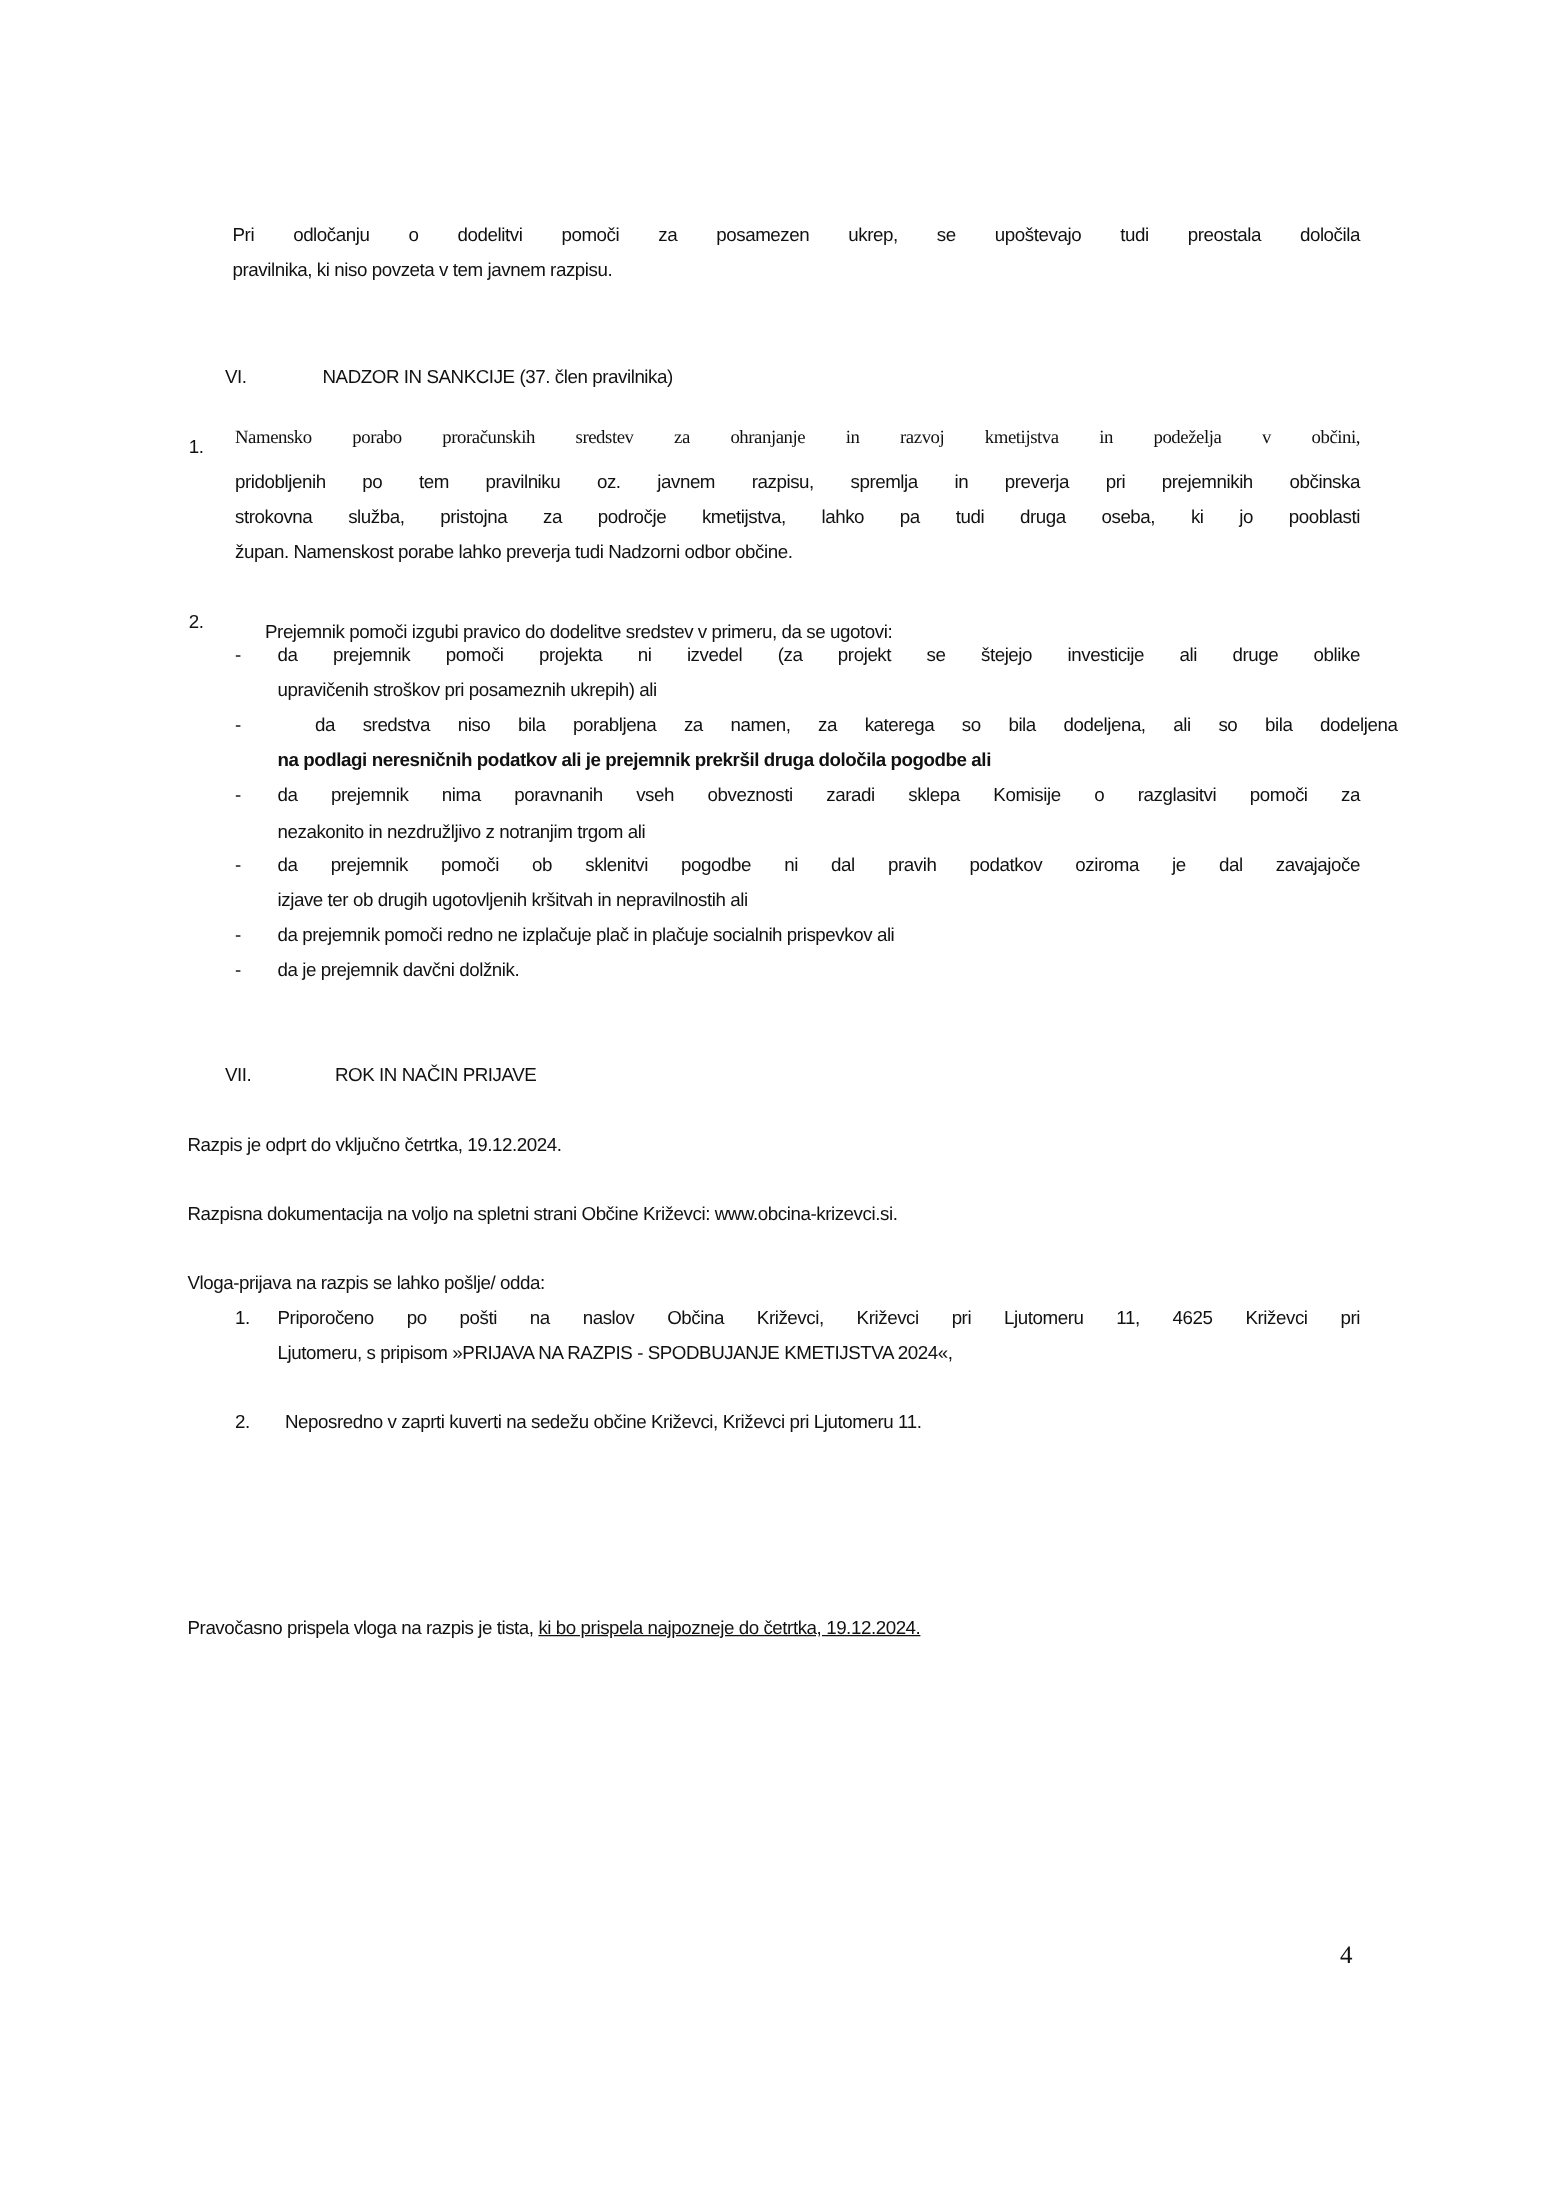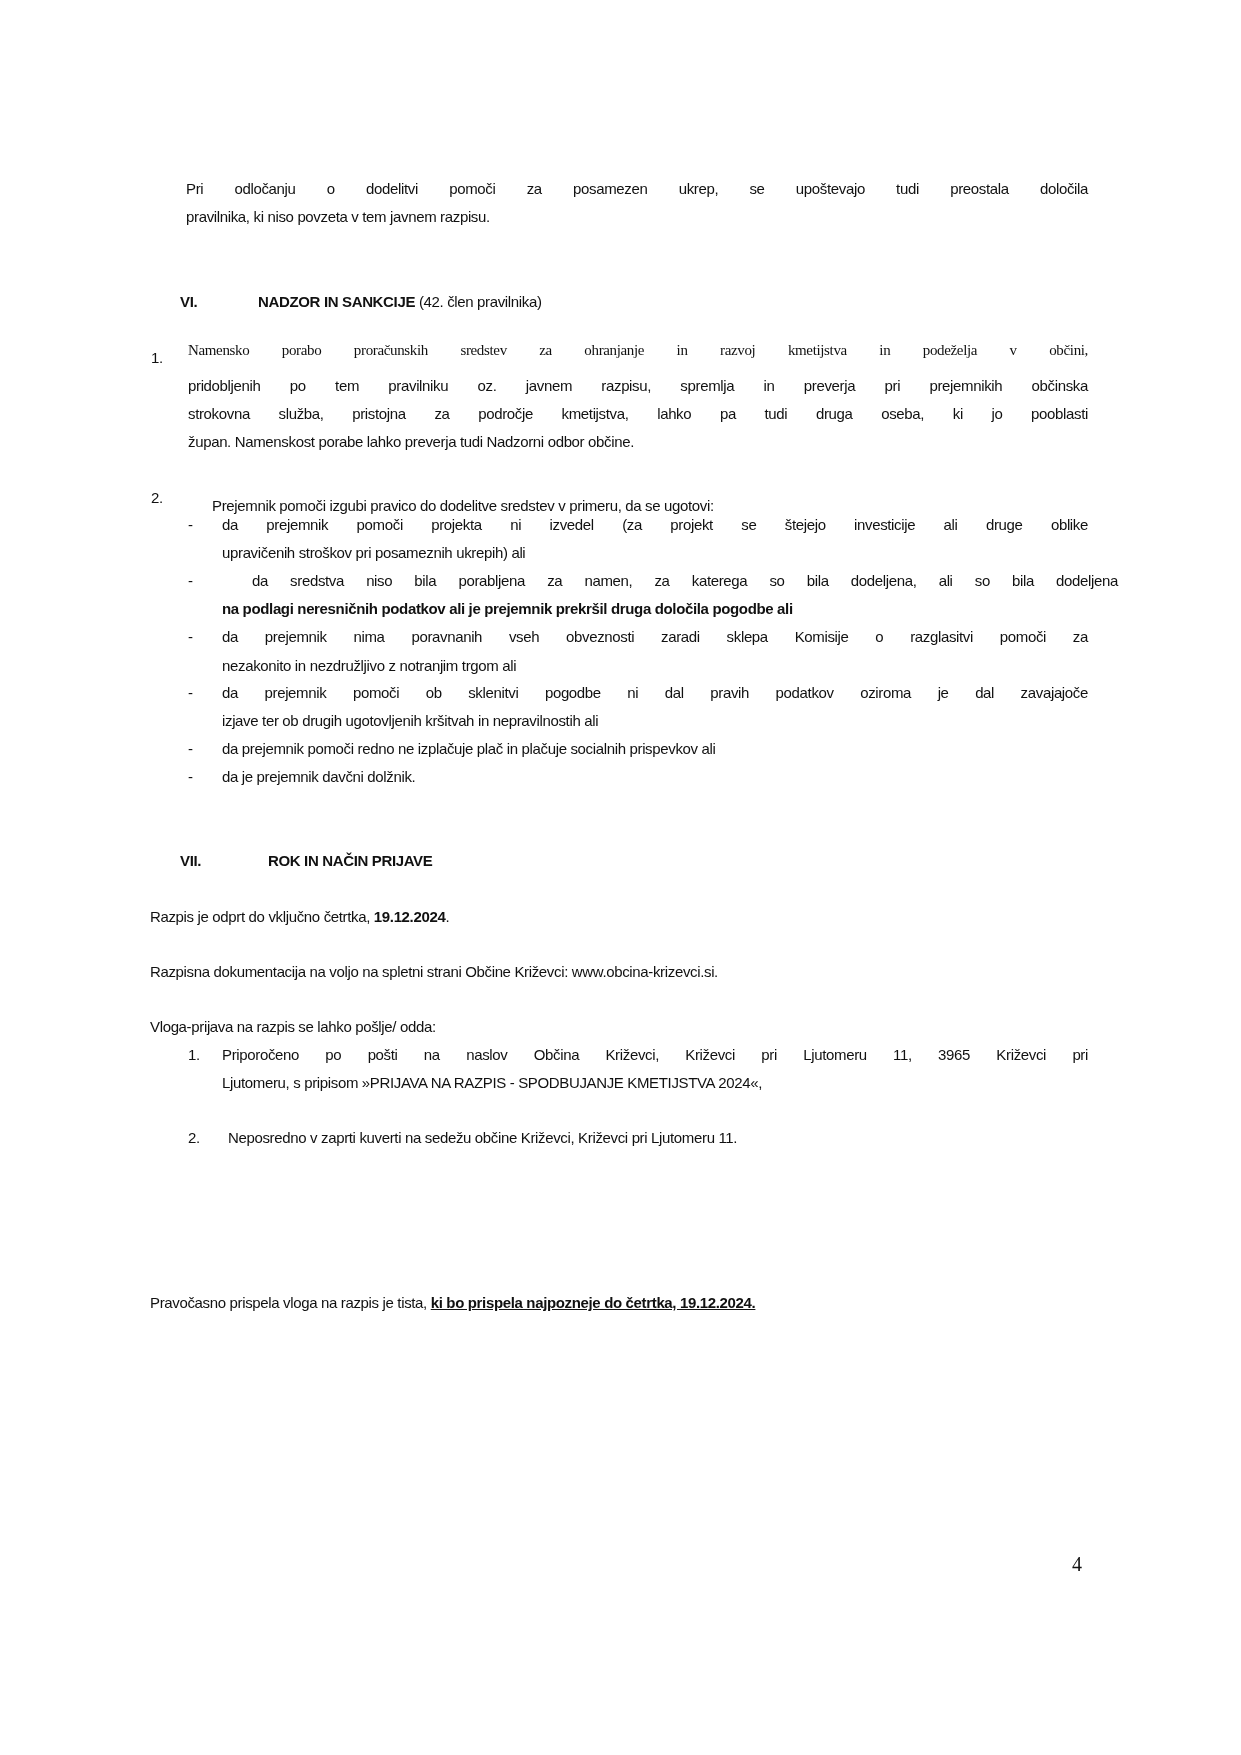--- a/index.html
+++ b/index.html
@@ -1,33 +1,33 @@
 <!DOCTYPE html>
 <html><head>
 <meta charset="utf-8">
 <style>
   html, body { margin: 0; padding: 0; background: #ffffff; }
   body { width: 1241px; height: 1755px; position: relative; overflow: hidden;
          font-family: "Liberation Sans", sans-serif; color: #111; }
   .t { position: absolute; font-size: 15px; line-height: 28px; white-space: nowrap; letter-spacing: -0.35px; }
   .just { text-align: justify; text-align-last: justify; white-space: normal; }
-  .b { font-weight: bold; }
+  .b { font-weight: normal; }
   .u { text-decoration: underline; }
   .num { position: absolute; font-family: "Liberation Serif", serif; font-size: 20px; }
 </style>
 </head>
 <body>
 
 <div class="t just" style="left:186px; top:175px; width:902px;">Pri odločanju o dodelitvi pomoči za posamezen ukrep, se upoštevajo tudi preostala določila</div>
 <div class="t" style="left:186px; top:203px;">pravilnika, ki niso povzeta v tem javnem razpisu.</div>
 
 <div class="t b" style="left:180px; top:288px;">VI.</div>
 <div class="t" style="left:258px; top:288px;">
   <span class="b">NADZOR IN SANKCIJE</span>
-  <span>(42. člen pravilnika)</span>
+  <span>(37. člen pravilnika)</span>
 </div>
 
 <div class="t" style="left:151px; top:344px;">1.</div>
 <div class="t just" style="left:188px; top:336px; width:900px;font-family:Liberation Serif, serif;">Namensko porabo proračunskih sredstev za ohranjanje in razvoj kmetijstva in podeželja v občini,</div>
 <div class="t just" style="left:188px; top:372px; width:900px;">pridobljenih po tem pravilniku oz. javnem razpisu, spremlja in preverja pri prejemnikih občinska</div>
 <div class="t just" style="left:188px; top:400px; width:900px;">strokovna služba, pristojna za področje kmetijstva, lahko pa tudi druga oseba, ki jo pooblasti</div>
 <div class="t" style="left:188px; top:428px;">župan. Namenskost porabe lahko preverja tudi Nadzorni odbor občine.</div>
 
 <div class="t" style="left:151px; top:484px;">2.</div>
 <div class="t" style="left:188px; top:492px;margin-left:24px;">Prejemnik pomoči izgubi pravico do dodelitve sredstev v primeru, da se ugotovi:</div>
@@ -59,21 +59,21 @@
 
 <div class="t" style="left:150px; top:903px;">
   <span>Razpis je odprt do vključno četrtka, </span><span class="b">19.12.2024</span><span>.</span>
 </div>
 
 <div class="t" style="left:150px; top:958px;">Razpisna dokumentacija na voljo na spletni strani Občine Križevci: www.obcina-krizevci.si.</div>
 
 <div class="t" style="left:150px; top:1013px;">Vloga-prijava na razpis se lahko pošlje/ odda:</div>
 
 <div class="t" style="left:188px; top:1041px;">1.</div>
-<div class="t just" style="left:222px; top:1041px; width:866px;">Priporočeno po pošti na naslov Občina Križevci, Križevci pri Ljutomeru 11, 3965  Križevci pri</div>
+<div class="t just" style="left:222px; top:1041px; width:866px;">Priporočeno po pošti na naslov Občina Križevci, Križevci pri Ljutomeru 11, 4625  Križevci pri</div>
 <div class="t" style="left:222px; top:1069px;">Ljutomeru, s pripisom »PRIJAVA NA RAZPIS - SPODBUJANJE KMETIJSTVA  2024«,</div>
 
 <div class="t" style="left:188px; top:1124px;">2.</div>
 <div class="t" style="left:228px; top:1124px;">Neposredno v zaprti kuverti na sedežu občine Križevci, Križevci pri Ljutomeru 11.</div>
 
 <div class="t" style="left:150px; top:1289px;">
   <span>Pravočasno prispela vloga na razpis je tista, </span><span class="b u">ki bo prispela najpozneje do četrtka, 19.12.2024.</span>
 </div>
 
 <div class="num" style="left:1072px; top:1553px;">4</div>

